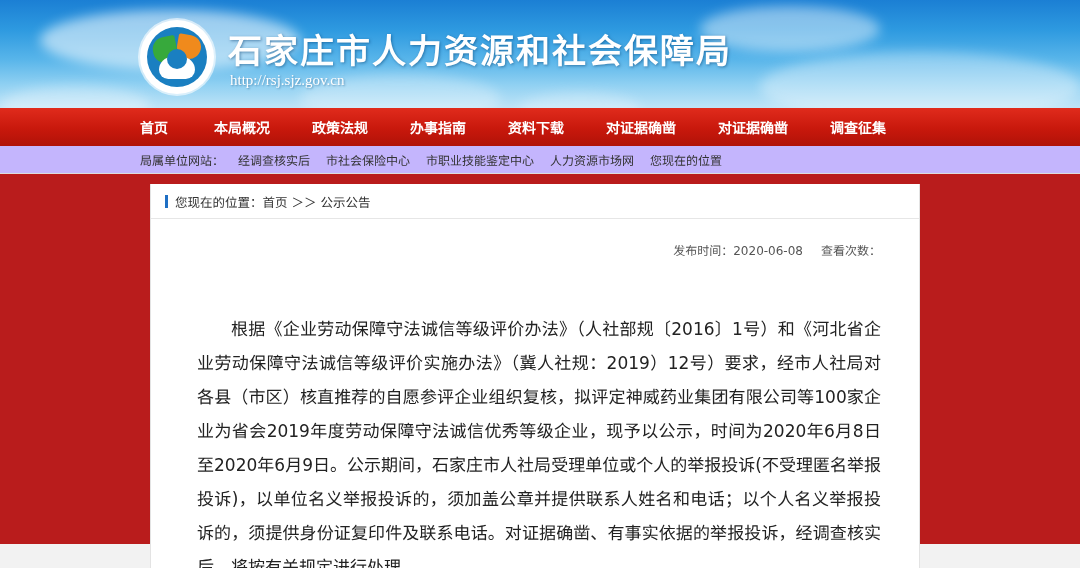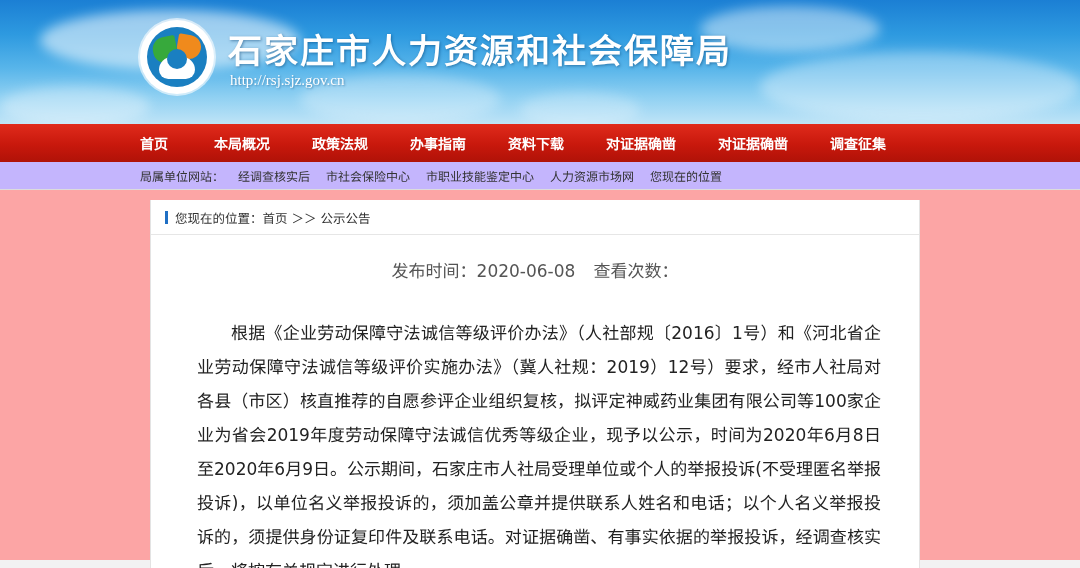--- a/index.html
+++ b/index.html
@@ -17,21 +17,21 @@
     position: relative;
     width: 1080px;
     height: 568px;
     background: #f2f2f2;
     overflow: hidden;
   }
 
   
   .banner {
     position: relative;
-    height: 124px;
+    height: 108px;
     background: linear-gradient(180deg, #1b7fd4 0%, #2e9ae0 28%, #58b5ea 55%, #8fd0f2 78%, #bfe4f7 100%);
     overflow: hidden;
   }
   .cloud {
     position: absolute;
     background: rgba(255,255,255,0.55);
     border-radius: 50%;
     filter: blur(6px);
   }
   .c1 { width: 260px; height: 60px; left: 40px; top: 10px; }
@@ -160,21 +160,21 @@
     color: #333333;
     margin-right: 16px;
     white-space: nowrap;
     cursor: pointer;
     font-family: "DejaVu Sans", sans-serif;
   }
 
   
   .content-area {
     position: relative;
-    background: #fca5a5;
+    background: #b91c1c;
     height: 370px;
   }
   .card {
     position: absolute;
     left: 150px;
     top: 10px;
     width: 770px;
     min-height: 360px;
     background: #ffffff;
     border: 1px solid #e3e3e3;
@@ -210,25 +210,25 @@
   .article-title {
     text-align: center;
     font-size: 19px;
     font-weight: bold;
     color: #1a1a1a;
     font-family: "DejaVu Sans", sans-serif;
     line-height: 1.5;
     margin-bottom: 22px;
   }
   .article-meta {
-    text-align: center;
-    font-size: 17px;
+    text-align: right;
+    font-size: 12px;
     color: #555555;
     font-family: "DejaVu Sans", sans-serif;
-    margin-bottom: 34px;
+    margin-bottom: 54px;
   }
   .article-meta .meta-gap { display: inline-block; width: 18px; }
   .article-body p {
     margin: 0 0 16px 8px;
     font-size: 17px;
     line-height: 2.0;
     color: #222222;
     text-align: justify;
     text-indent: 2em;
     font-family: "DejaVu Sans", sans-serif;

